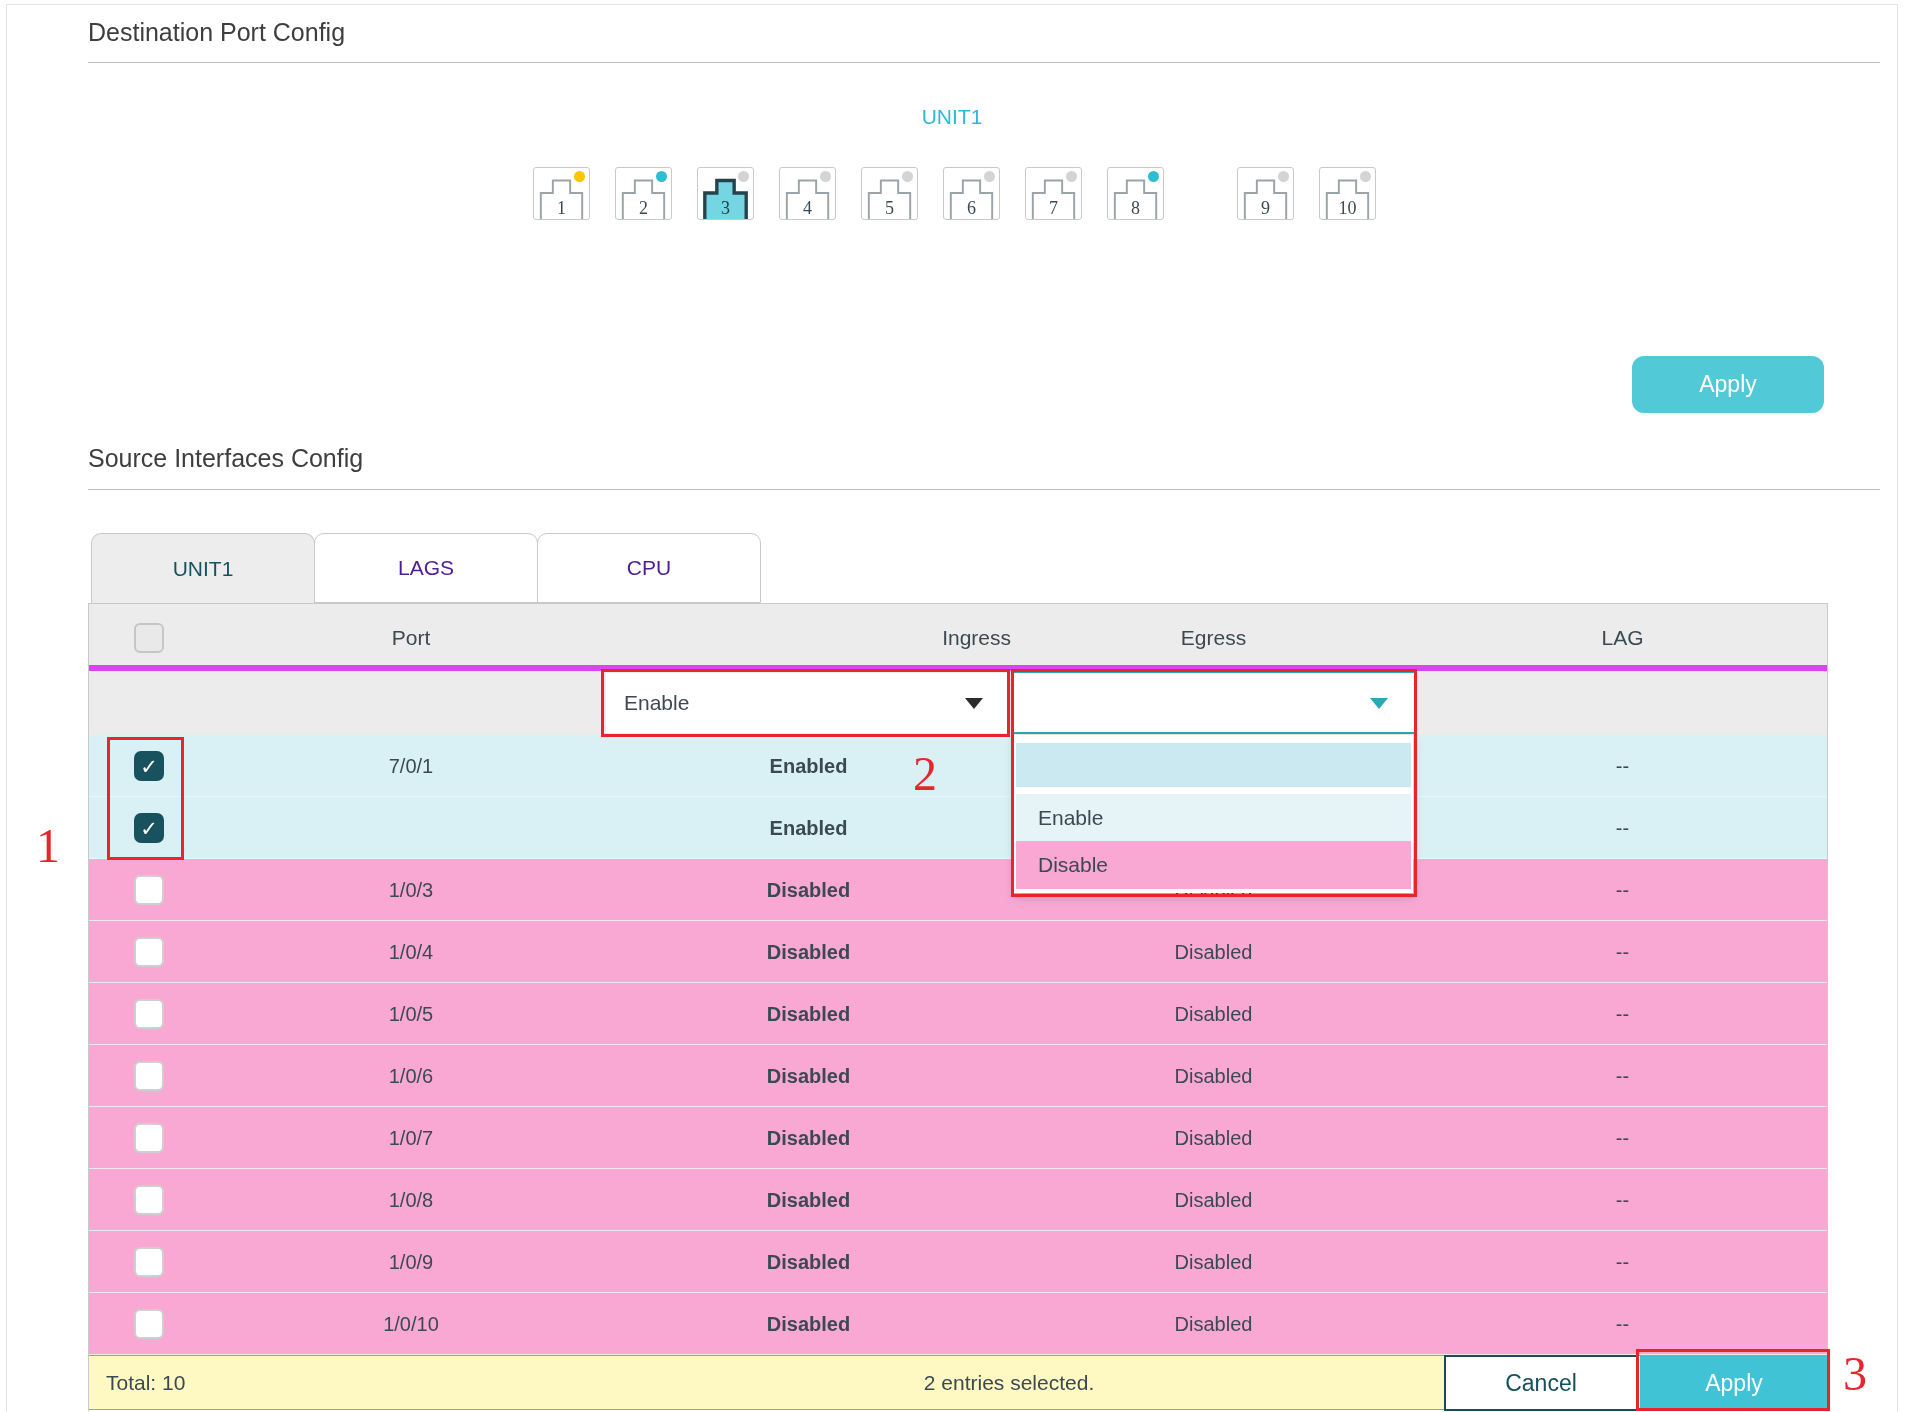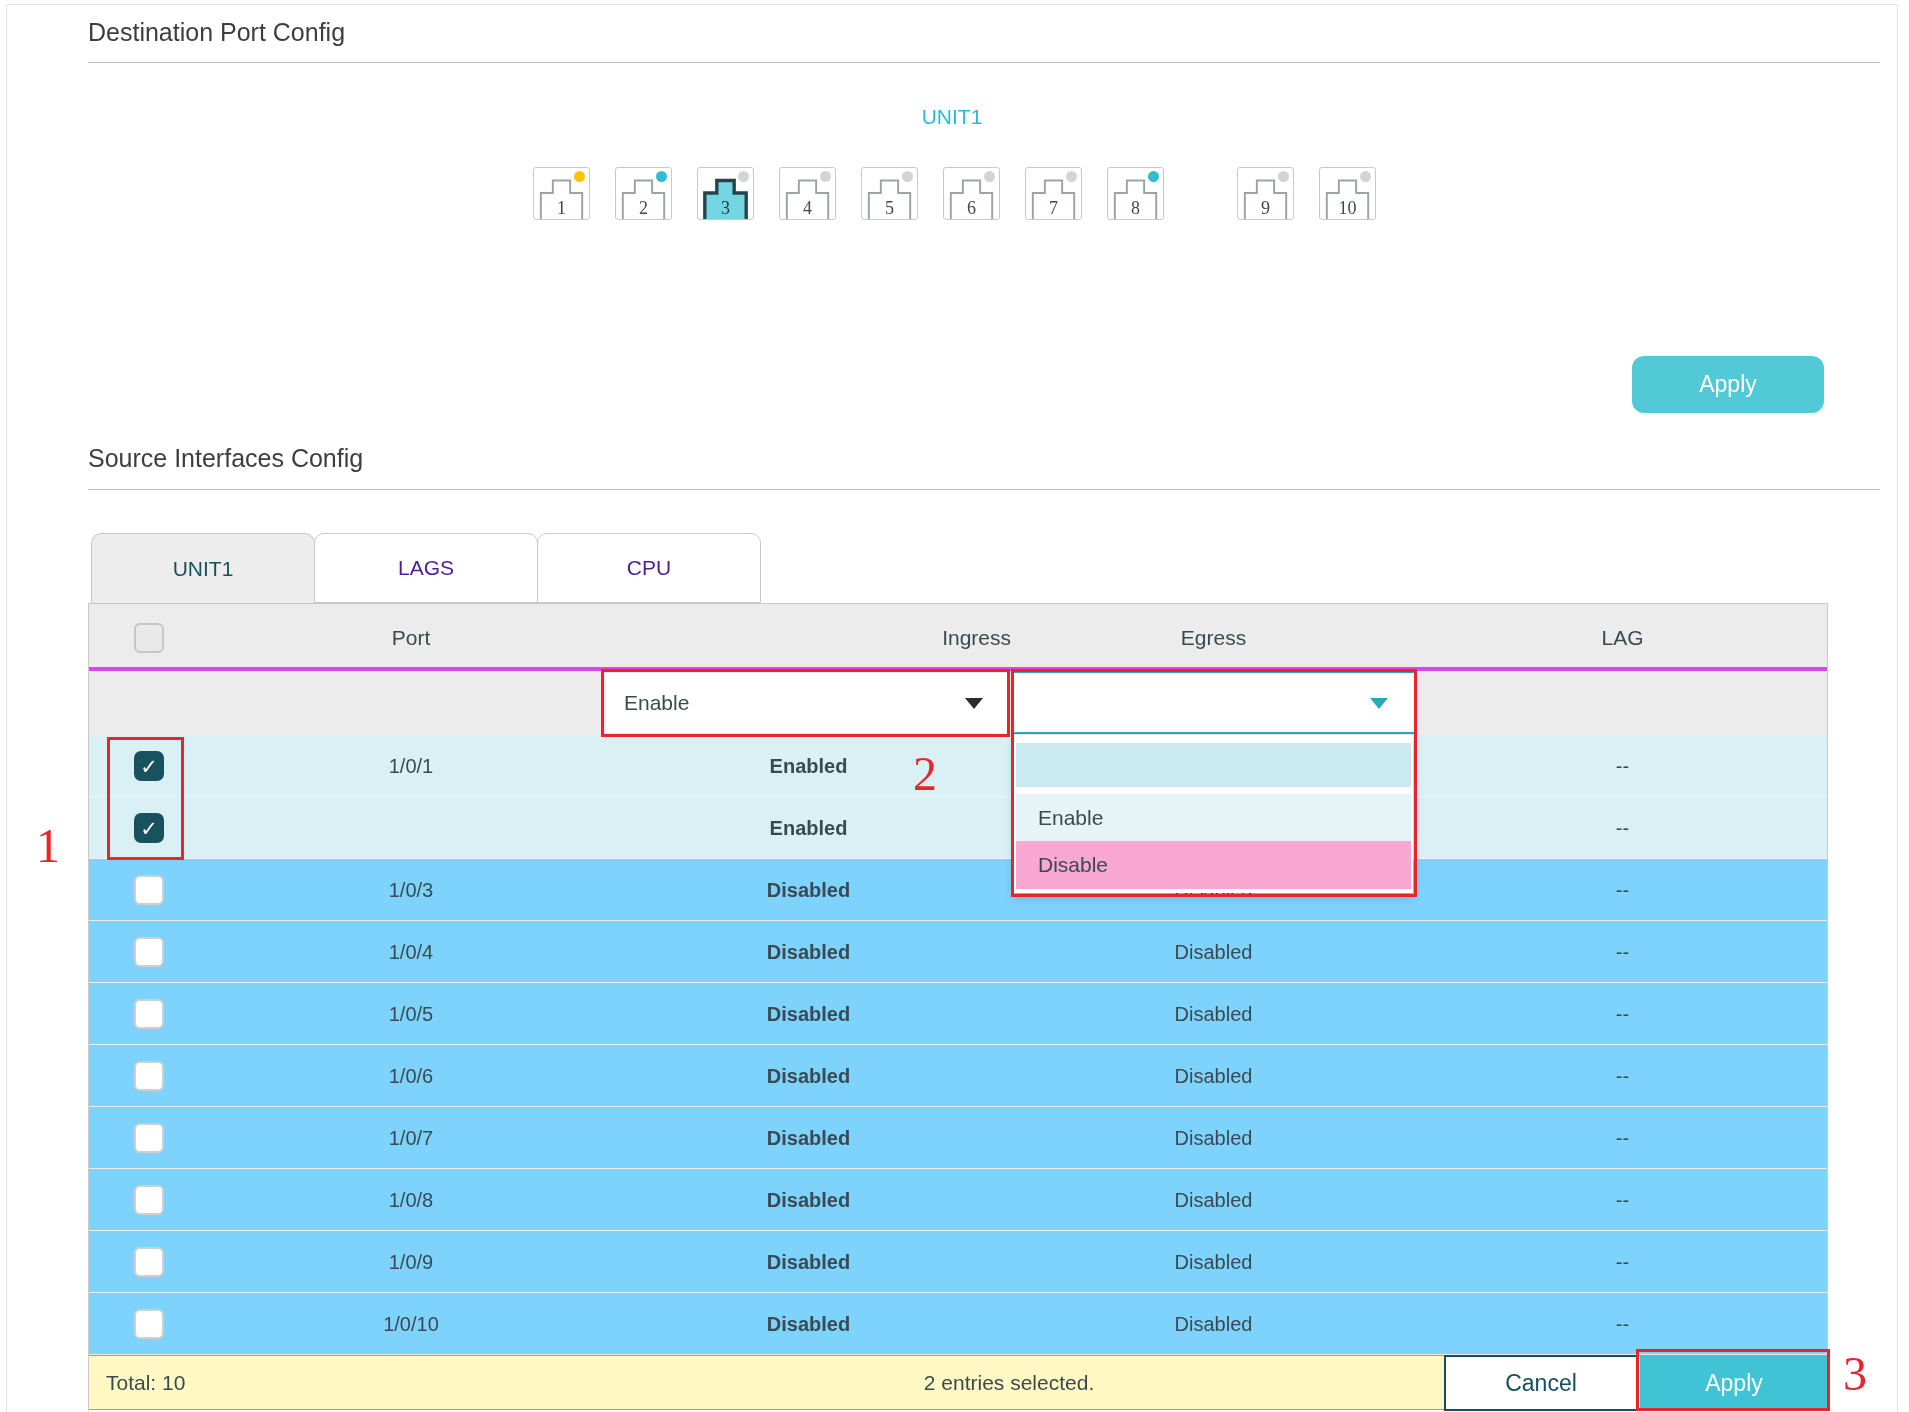--- a/index.html
+++ b/index.html
@@ -27,42 +27,42 @@
   .port .num { position:absolute; bottom:2px; left:0; right:0; text-align:center; font-size:18px; color:#3b4a52; }
   .port.selected .num { color:#1d3b45; }
 
   .apply-top { position:absolute; left:1632px; top:356px; width:192px; height:57px; background:#52c9d6; border:none; border-radius:12px; color:#fff; font-size:23px; font-family:"Liberation Sans", sans-serif; cursor:pointer; }
 
   .tabs { position:absolute; left:92px; top:533px; display:flex; }
   .tab { width:224px; height:70px; margin-left:-1px; display:flex; align-items:center; justify-content:center; border:1px solid #c9c9c9; border-radius:10px 10px 0 0; background:#fff; color:#4c1d95; font-size:21px; cursor:pointer; }
   .tab.active { background:#ededed; border-bottom:none; color:#17535f; z-index:2; }
 
   .table { position:absolute; left:88px; top:603px; width:1740px; height:808px; background:#fff; border-left:1px solid #c9c9c9; border-right:1px solid #c9c9c9; }
-  .thead { position:absolute; left:0; right:0; top:0; height:68px; background:#ececec; border-top:1px solid #c9c9c9; border-bottom:4px solid #d946ef; }
+  .thead { position:absolute; left:0; right:0; top:0; height:68px; background:#ececec; border-top:1px solid #c9c9c9; border-bottom:6px solid #d946ef; }
   .hcell { position:absolute; top:0; height:68px; line-height:68px; text-align:center; font-size:21px; color:#3b4a52; }
   .h-port { left:127px; width:390px; }
   .h-ing  { left:517px; width:405px;text-align:right; }
   .h-egr  { left:922px; width:405px; }
   .h-lag  { left:1327px; width:413px; }
 
   .cb { position:absolute; left:45px; width:30px; height:30px; border:2px solid #cfcfcf; border-radius:6px; background:#fff; cursor:pointer; }
   .hdr-cb { top:19px; border-color:#c6c6c6; background:#e9e9e9; }
   .cb.checked { background:#17525e; border-color:#17525e; border-radius:7px; color:#fff; font-size:21px; line-height:27px; text-align:center; }
 
   .tfilter { position:absolute; left:0; right:0; top:68px; height:64px; background:#ececec; }
   .dd { position:absolute; top:2px; height:60px; background:#fff; cursor:pointer; }
   .dd-ingress { left:517px; width:403px; }
   .dd-egress { left:924px; width:401px; top:0px; height:63px; border-top:2px solid #2aa7b8; border-bottom:2px solid #2aa7b8; }
   .dd-val { position:absolute; left:18px; top:0; bottom:0; line-height:59px; font-size:21px; color:#3b4a52; }
   .caret { position:absolute; right:26px; top:50%; margin-top:-5px; width:0; height:0; border-left:9px solid transparent; border-right:9px solid transparent; }
   .caret.dark { border-top:11px solid #2b2b2b; }
   .caret.teal { border-top:11px solid #2aa7b8; }
 
   .tbody { position:absolute; left:0; right:0; top:132px; }
-  .trow { position:relative; height:62px; border-bottom:1px solid #ebebeb; background:#7dd3fc; }
+  .trow { position:relative; height:62px; border-bottom:1px solid #ebebeb; background:#f9a8d4; }
   .trow.sel { background:#d9f1f5; border-bottom-color:#e9f8fa; }
   .trow .cb { top:16px; }
   .cell { position:absolute; top:0; height:62px; line-height:62px; text-align:center; font-size:20px; color:#3b4a52; }
   .c-port { left:127px; width:390px; }
   .c-ing  { left:517px; width:405px;font-weight:bold; }
   .c-egr  { left:922px; width:405px; }
   .c-lag  { left:1327px; width:413px; }
 
   .tfoot { position:absolute; left:0; right:0; top:752px; height:55px; background:#fef9c3; border-top:1px solid #9e9e9e; border-bottom:1px solid #9e9e9e; }
   .total { position:absolute; left:17px; top:0; line-height:53px; font-size:21px; color:#3b4a52; }
@@ -207,21 +207,21 @@
       </div>
       <div class="dd dd-egress">
         <span class="dd-val"></span>
         <span class="caret teal"></span>
       </div>
     </div>
 
     <div class="tbody">
   <div class="trow sel">
     <span class="cb checked">✓</span>
-    <span class="cell c-port">1/0/1</span>
+    <span class="cell c-port">7/0/1</span>
     <span class="cell c-ing">Enabled</span>
     <span class="cell c-egr"></span>
     <span class="cell c-lag">--</span>
   </div>
 
   <div class="trow sel">
     <span class="cb checked">✓</span>
     <span class="cell c-ing">Enabled</span>
     <span class="cell c-egr"></span>
     <span class="cell c-lag">--</span>

